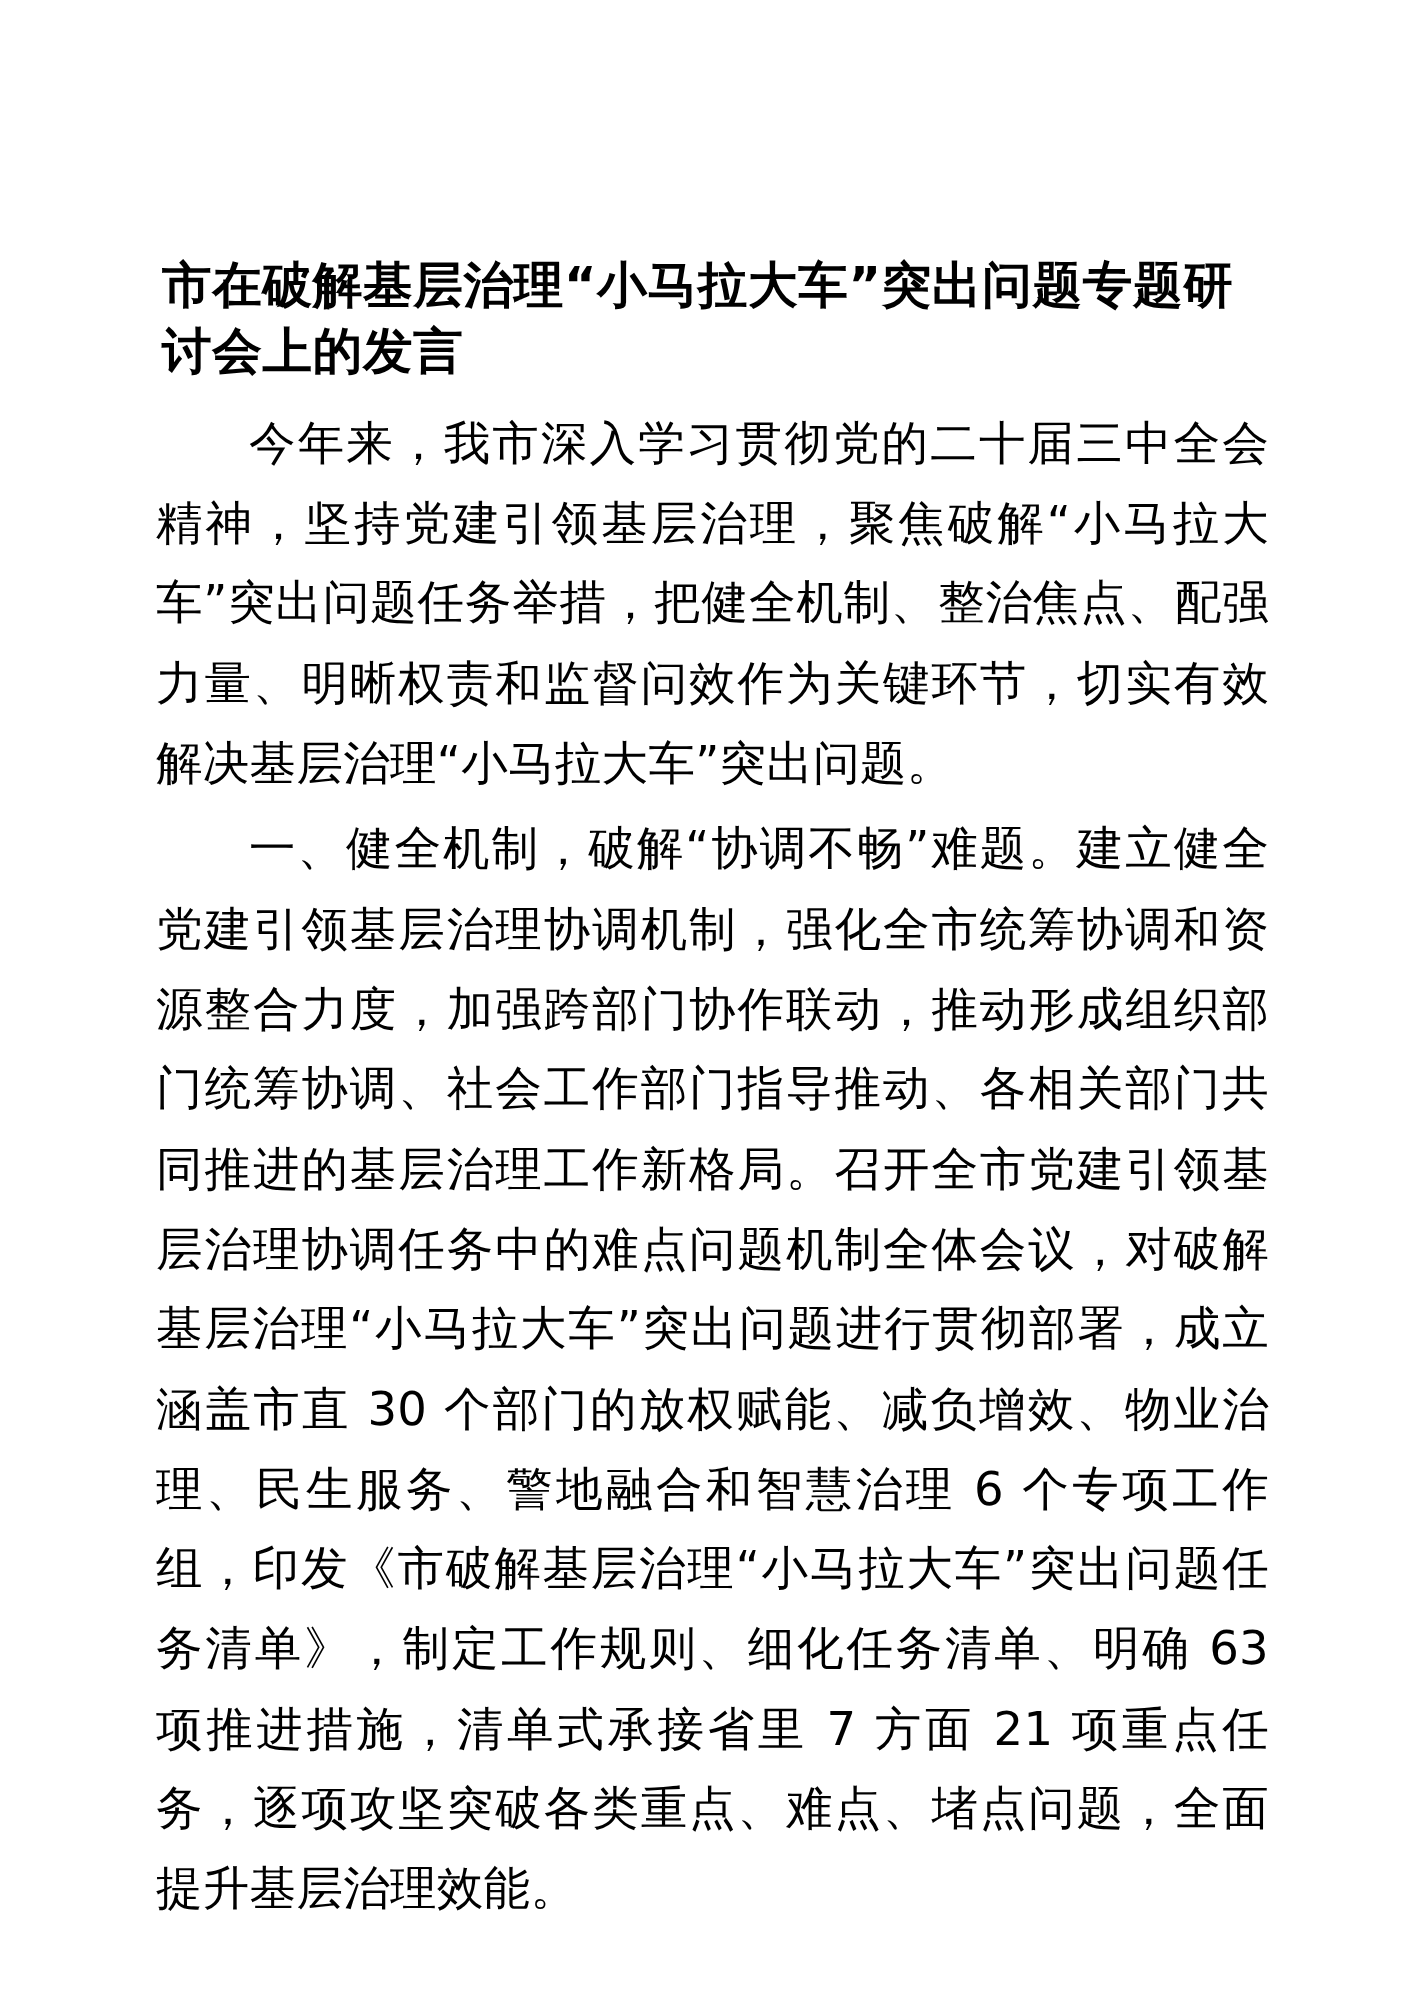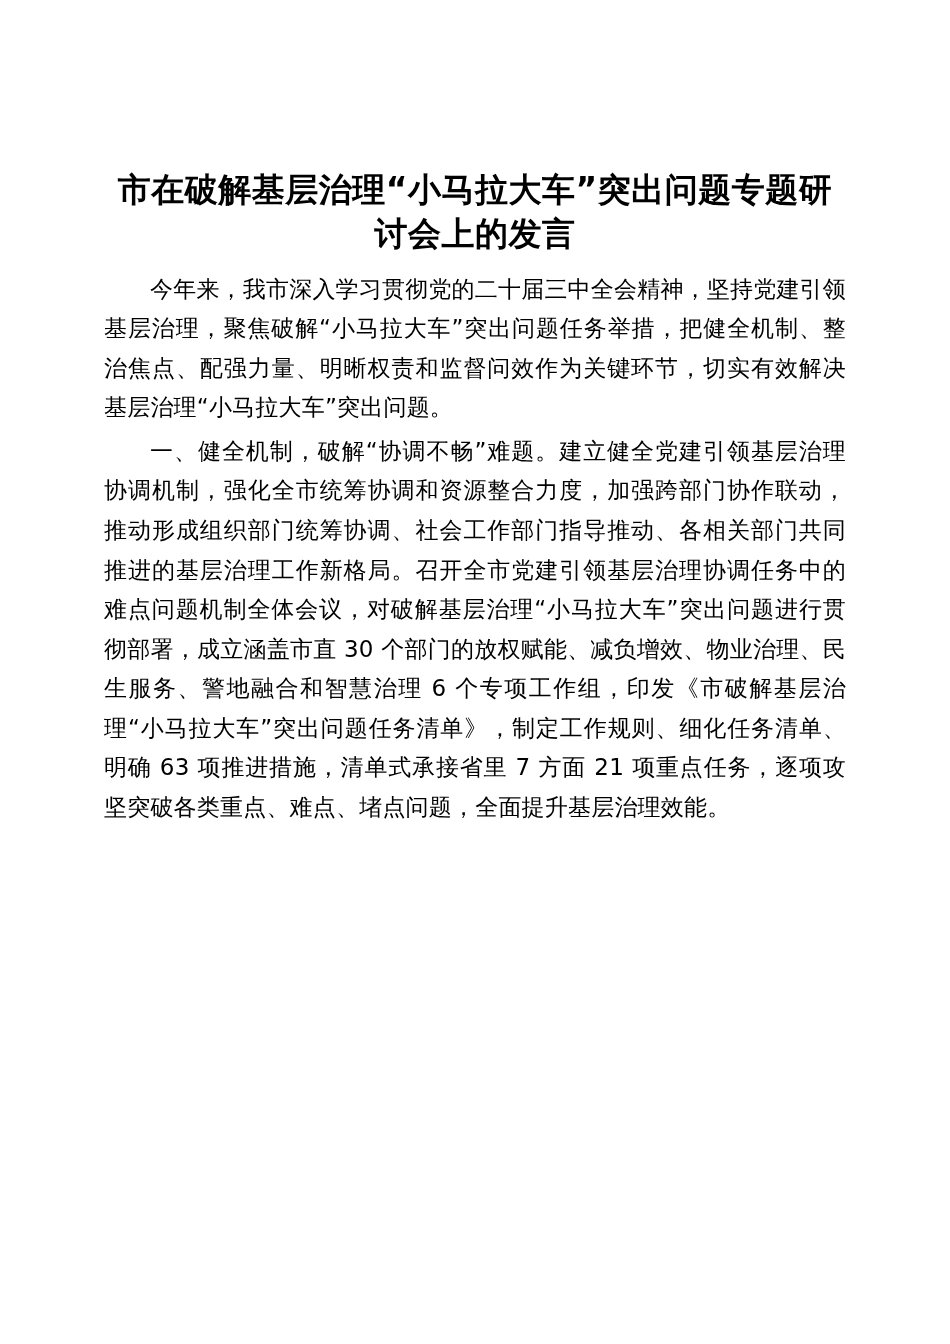--- a/index.html
+++ b/index.html
@@ -18,27 +18,26 @@
     box-sizing: border-box;
     width: 950px;
     height: 1344px;
     padding: 168px 104px 0 104px;
     background: #ffffff;
   }
   .doc-title {
     font-size: 33px;
     font-weight: bold;
     line-height: 1.33;
-    text-align: center;
     letter-spacing: 0.5px;
     margin: 0 0 14px 0;
     padding: 0 4px;
   }
   .para {
-    font-size: 23px;
+    font-size: 31px;
     line-height: 1.72;
     text-align: justify;
     text-justify: inter-ideograph;
     margin: 0 0 4px 0;
     text-indent: 2em;
     letter-spacing: 0.2px;
   }
 </style>
 </head>
 <body>

